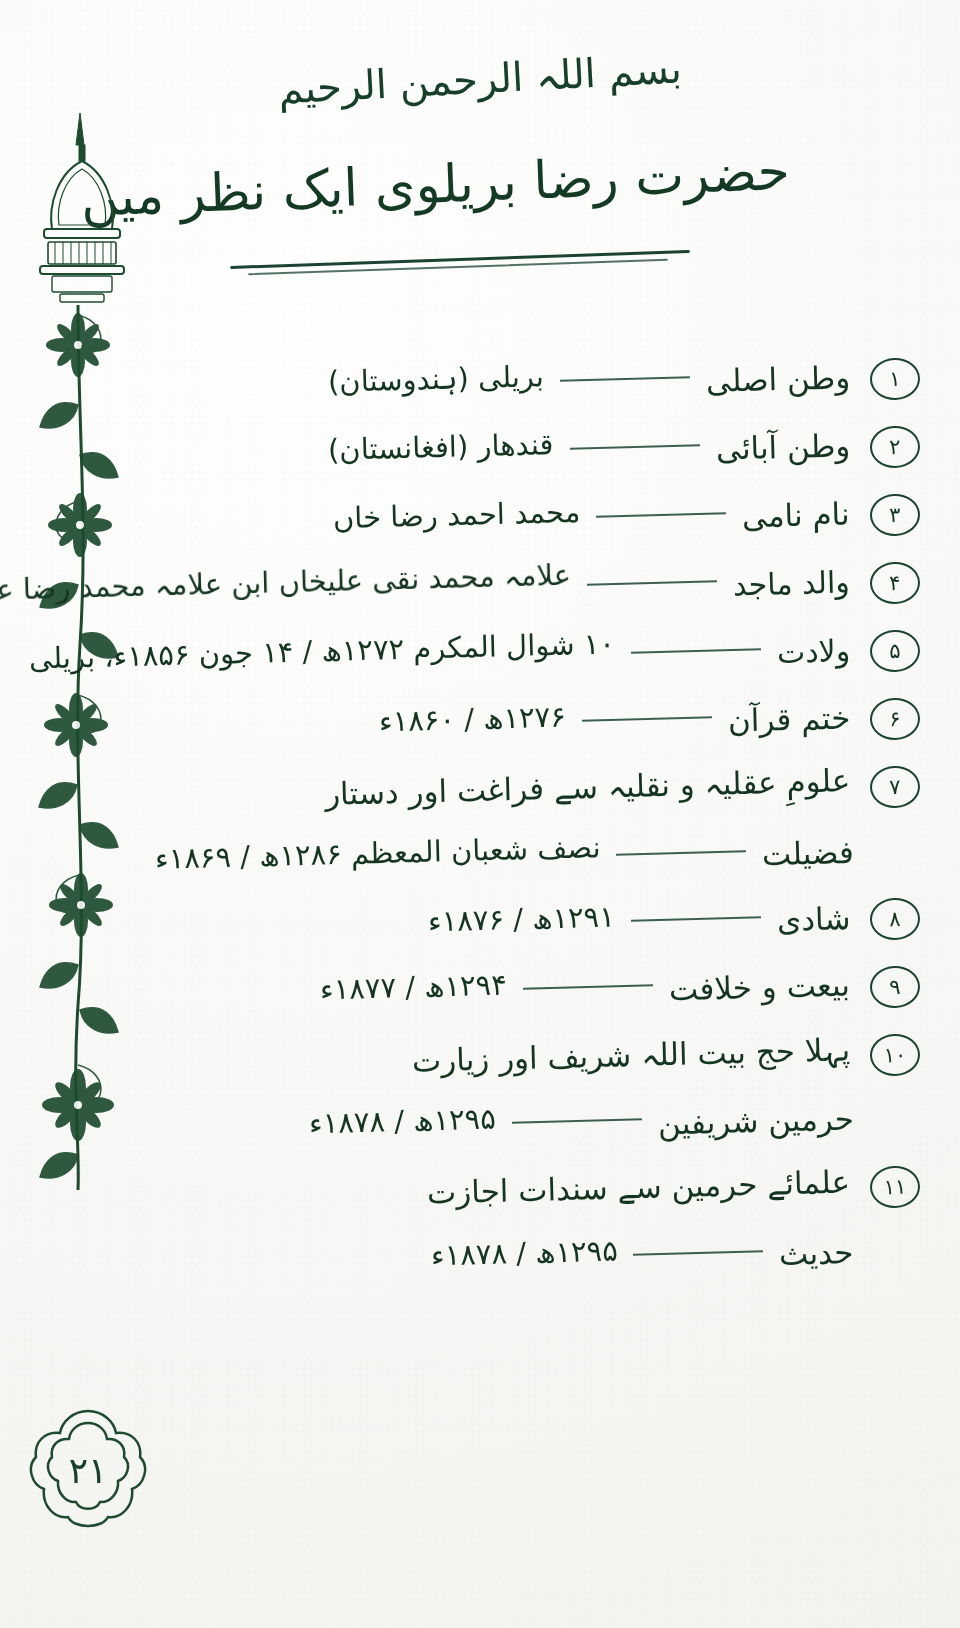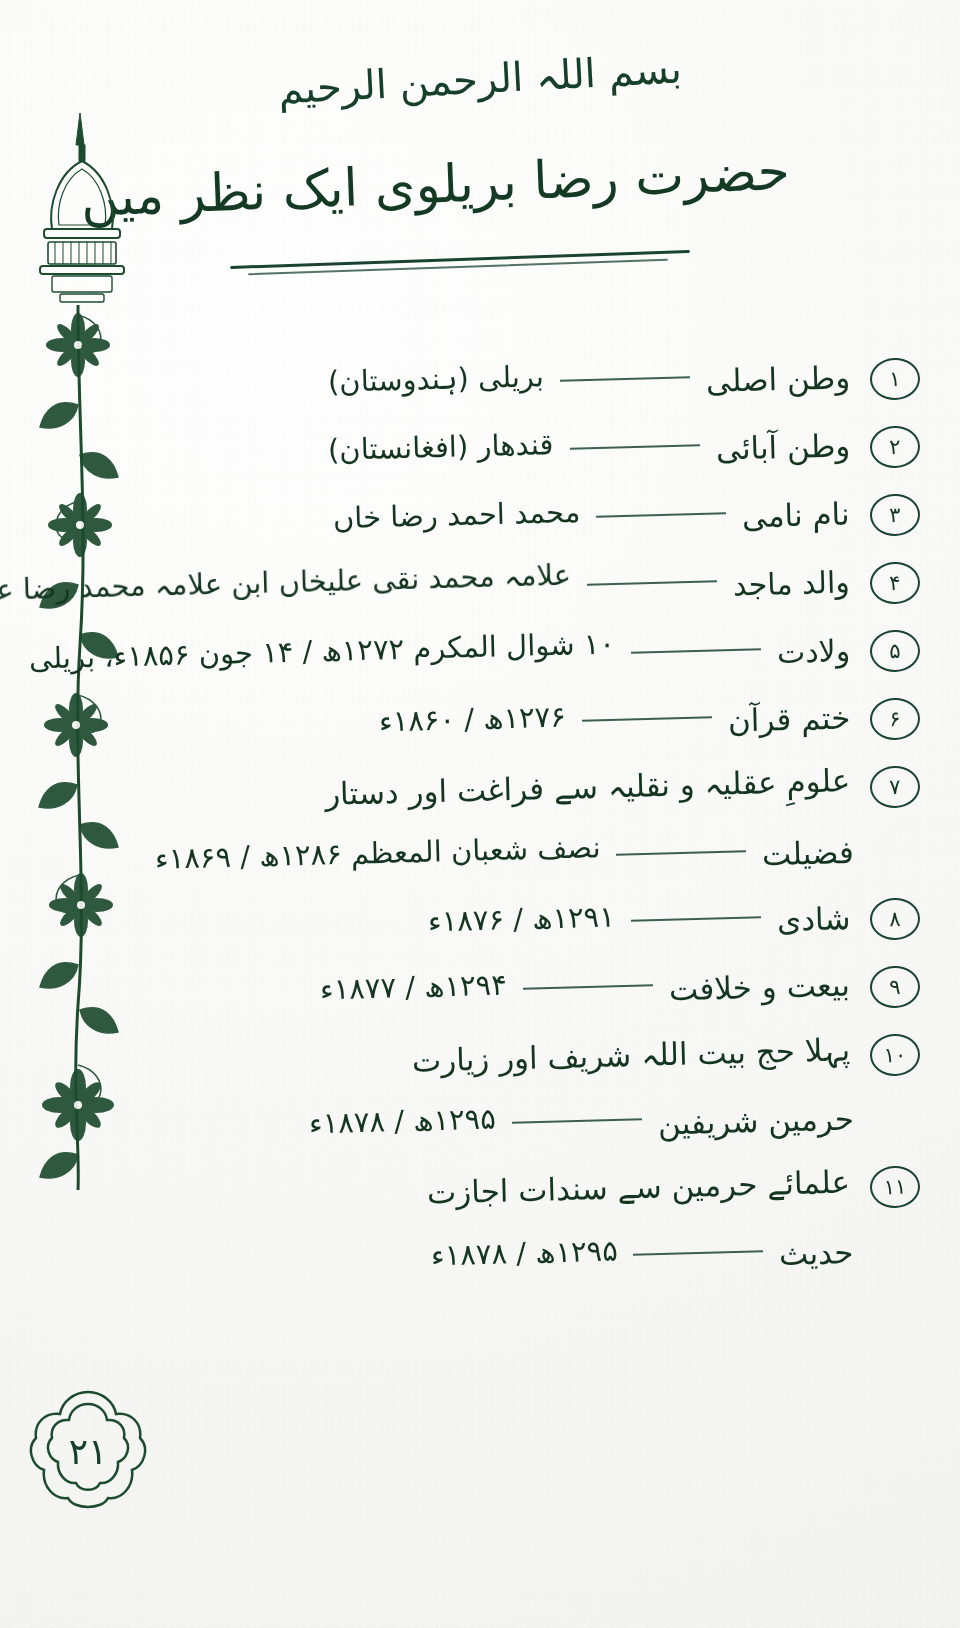--- a/index.html
+++ b/index.html
@@ -87,21 +87,21 @@
     left: 18px;
     width: 130px;
     height: 1100px;
     color: #1d4b2e;
   }
   .ornament svg { display:block; }
 
   .page-badge {
     position: absolute;
     left: 28px;
-    bottom: 112px;
+    bottom: 93px;
     width: 120px;
     height: 130px;
     color: #1d4b2e;
   }
   .page-badge .num {
     position:absolute;
     top: 42px;
     left: 0;
     right: 0;
     text-align:center;

